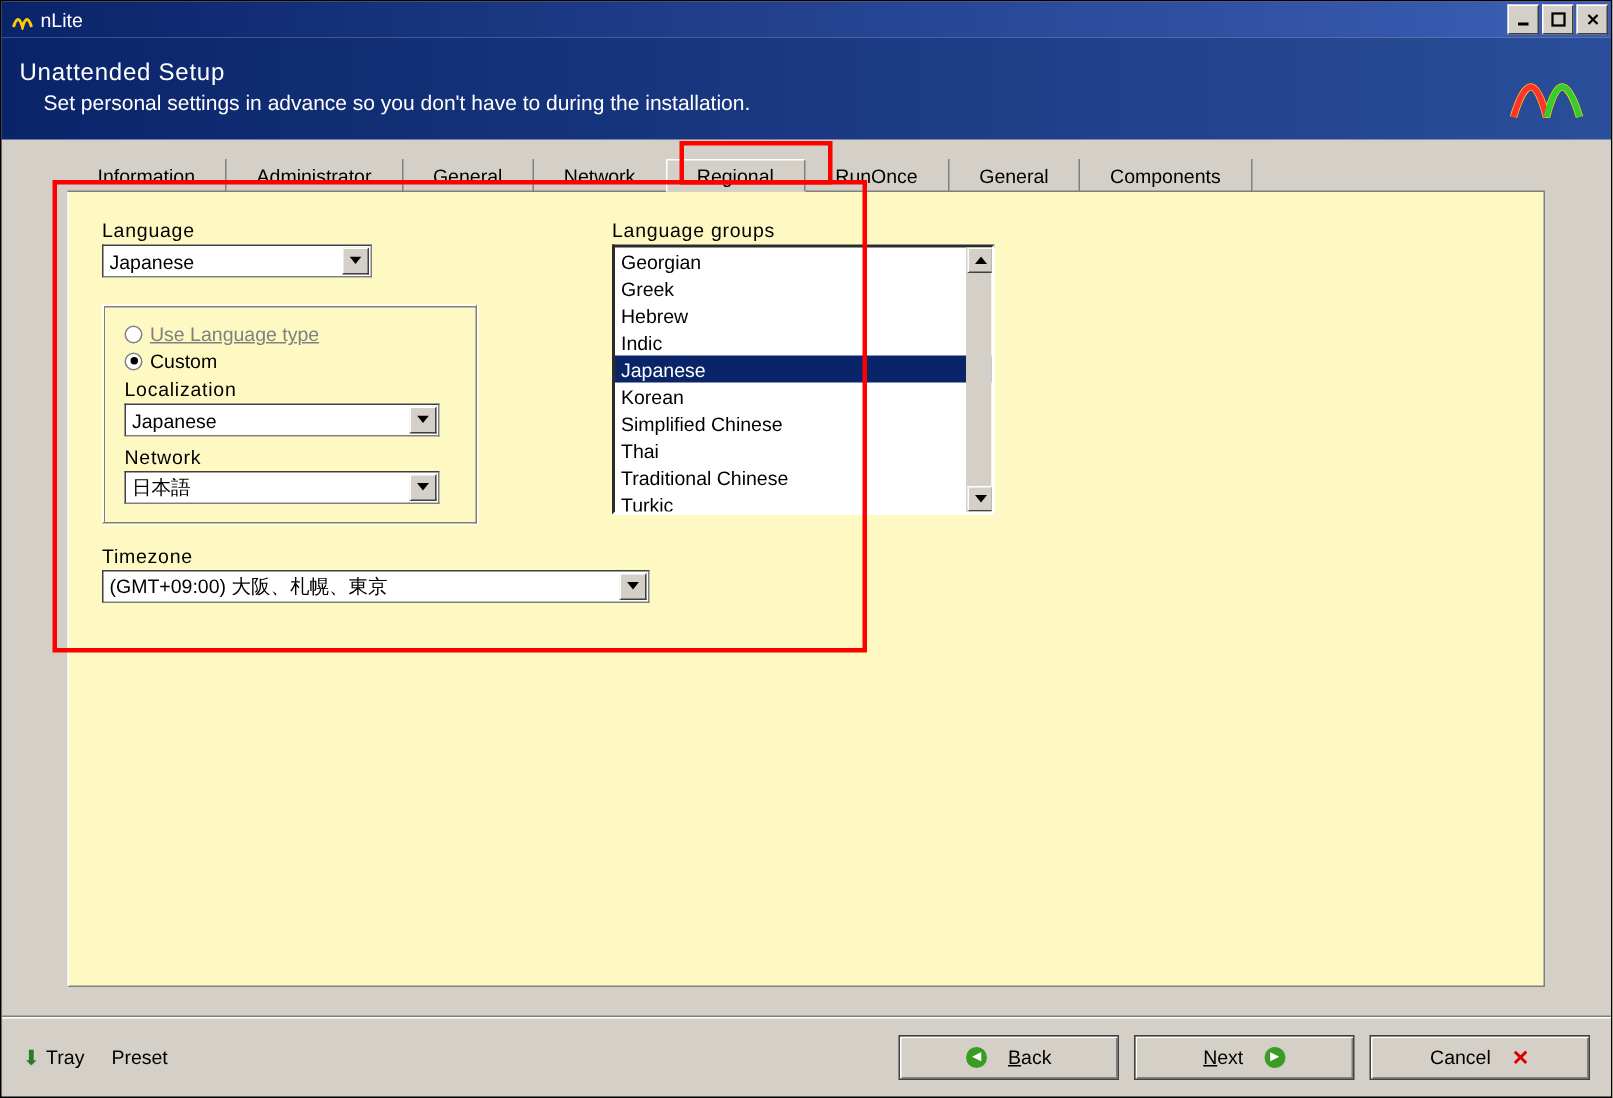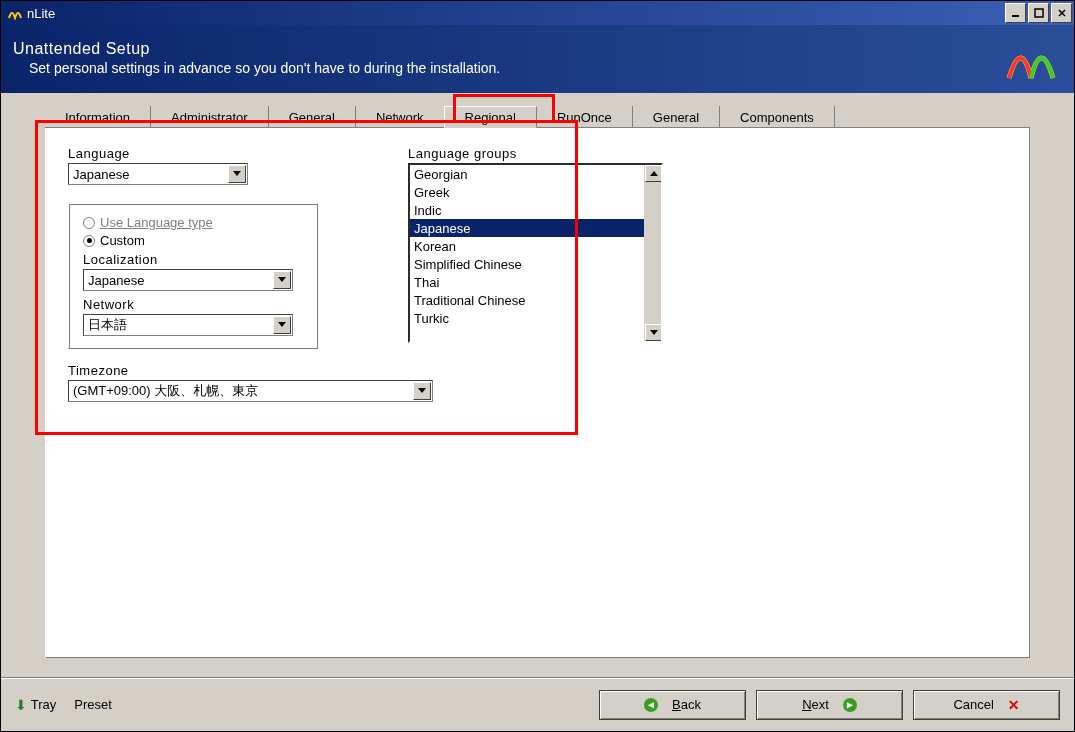--- a/index.html
+++ b/index.html
@@ -10,21 +10,21 @@
   .titlebar-controls { margin-left: auto; display: flex; }
   .titlebtn { width: 21px; height: 20px; background: #d4d0c8; border: 1px solid #fff; border-right-color: #404040; border-bottom-color: #404040; margin-left: 2px; display: flex; align-items: center; justify-content: center; font-size: 12px; font-family: "Arial"; font-weight: bold; cursor: pointer; }
   .header { background: linear-gradient(to right, #0a246a, #2a4e9a); color: #fff; padding: 8px 12px 10px 12px; display: flex; align-items: center; }
   .header-title { font-size: 16px; font-weight: normal; letter-spacing: 0.5px; }
   .header-sub { font-size: 14px; margin-left: 16px; margin-top: 2px; }
   .header-logo { margin-left: auto; width: 62px; height: 50px; display: flex; align-items: center; justify-content: center; }
   .content { flex: 1; padding: 12px 14px 0 14px; position: relative; }
   .tabbar { display: flex; border-bottom: 1px solid #808080; height: 23px; position: relative; margin-left: 30px; margin-right: 30px;}
   .tab { padding: 0 20px; height: 22px; display: flex; align-items: center; border-right: 1px solid #808080; cursor: pointer; color: #000; position: relative; top: 1px; }
   .tab.active { background: #d4d0c8; border: 1px solid #808080; border-top: 1px solid #fff; border-left: 1px solid #fff; border-bottom: 1px solid #d4d0c8; margin-left: -1px; }
-  .tabpanel { border: 1px solid #808080; border-left-color:#fff; border-top: none; padding: 18px 22px; height: 530px; margin-left:30px; margin-right:30px; background:#ffffff;}
+  .tabpanel { border: 1px solid #808080; border-left-color:#fff; border-top: none; padding: 18px 22px; height: 530px; margin-left:30px; margin-right:30px; background:#fef9c3;}
   .row { display: flex; gap: 40px; }
   .col { display: flex; flex-direction: column; }
   .label { margin-bottom: 2px; letter-spacing: 0.5px;}
   .select { width: 180px; height: 22px; background: #fff; border: 1px solid #808080; border-top-color:#404040; border-left-color:#404040; display: flex; align-items: center; padding-left: 4px; position: relative; }
   .select.wide { width: 365px; }
   .select.med { width: 210px; }
   .select-btn { position: absolute; right: 1px; top: 1px; width: 18px; height: 18px; background: #d4d0c8; border: 1px solid #fff; border-right-color: #404040; border-bottom-color: #404040; display: flex; align-items: center; justify-content: center; }
   .groupbox { border: 1px solid #808080; border-left-color:#fff; border-top-color:#fff; box-shadow: inset 1px 1px 0 #808080, 1px 1px 0 #fff; padding: 8px 14px 12px 14px; margin-top: 18px; width: 250px; }
   .radio-row { display: flex; align-items: center; gap: 5px; margin: 3px 0; }
   .radio { width: 12px; height: 12px; border-radius: 50%; border: 1px solid #808080; background:#fff; display:flex; align-items:center; justify-content:center;}
@@ -156,20 +156,21 @@
               </div>
           </div>
         </div>
 
         <div class="col">
           <div class="label">Language groups</div>
           <div class="listbox">
             <div id="listbox-items">
                 <div class="listbox-item">Georgian</div>
                 <div class="listbox-item">Greek</div>
+                <div class="listbox-item">Hebrew</div>
                 <div class="listbox-item">Indic</div>
                 <div class="listbox-item selected">Japanese</div>
                 <div class="listbox-item">Korean</div>
                 <div class="listbox-item">Simplified Chinese</div>
                 <div class="listbox-item">Thai</div>
                 <div class="listbox-item">Traditional Chinese</div>
                 <div class="listbox-item">Turkic</div>
               </div>
             <div class="listbox-scroll">
               <div class="sbtn">

